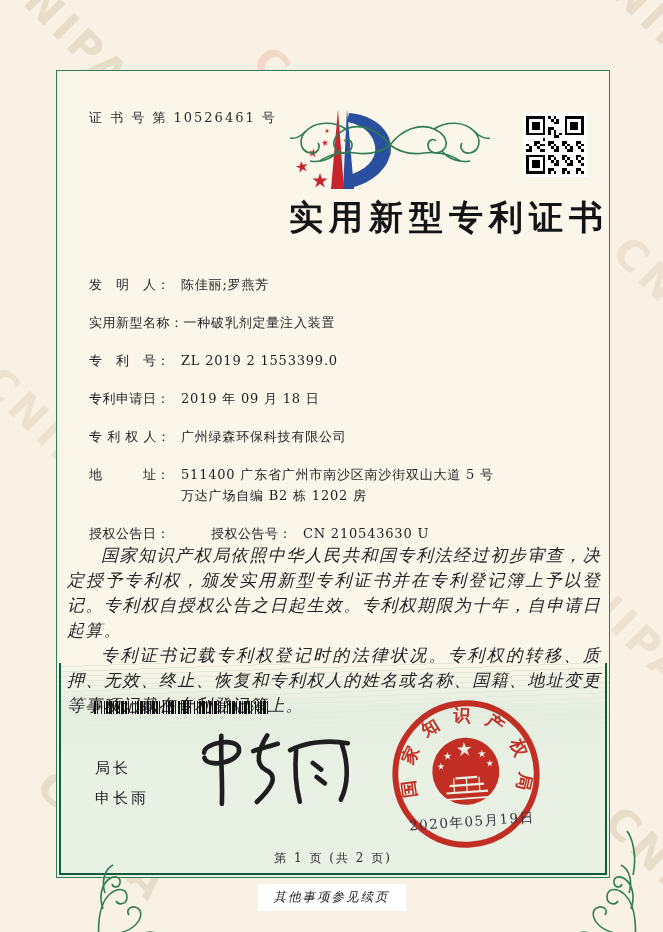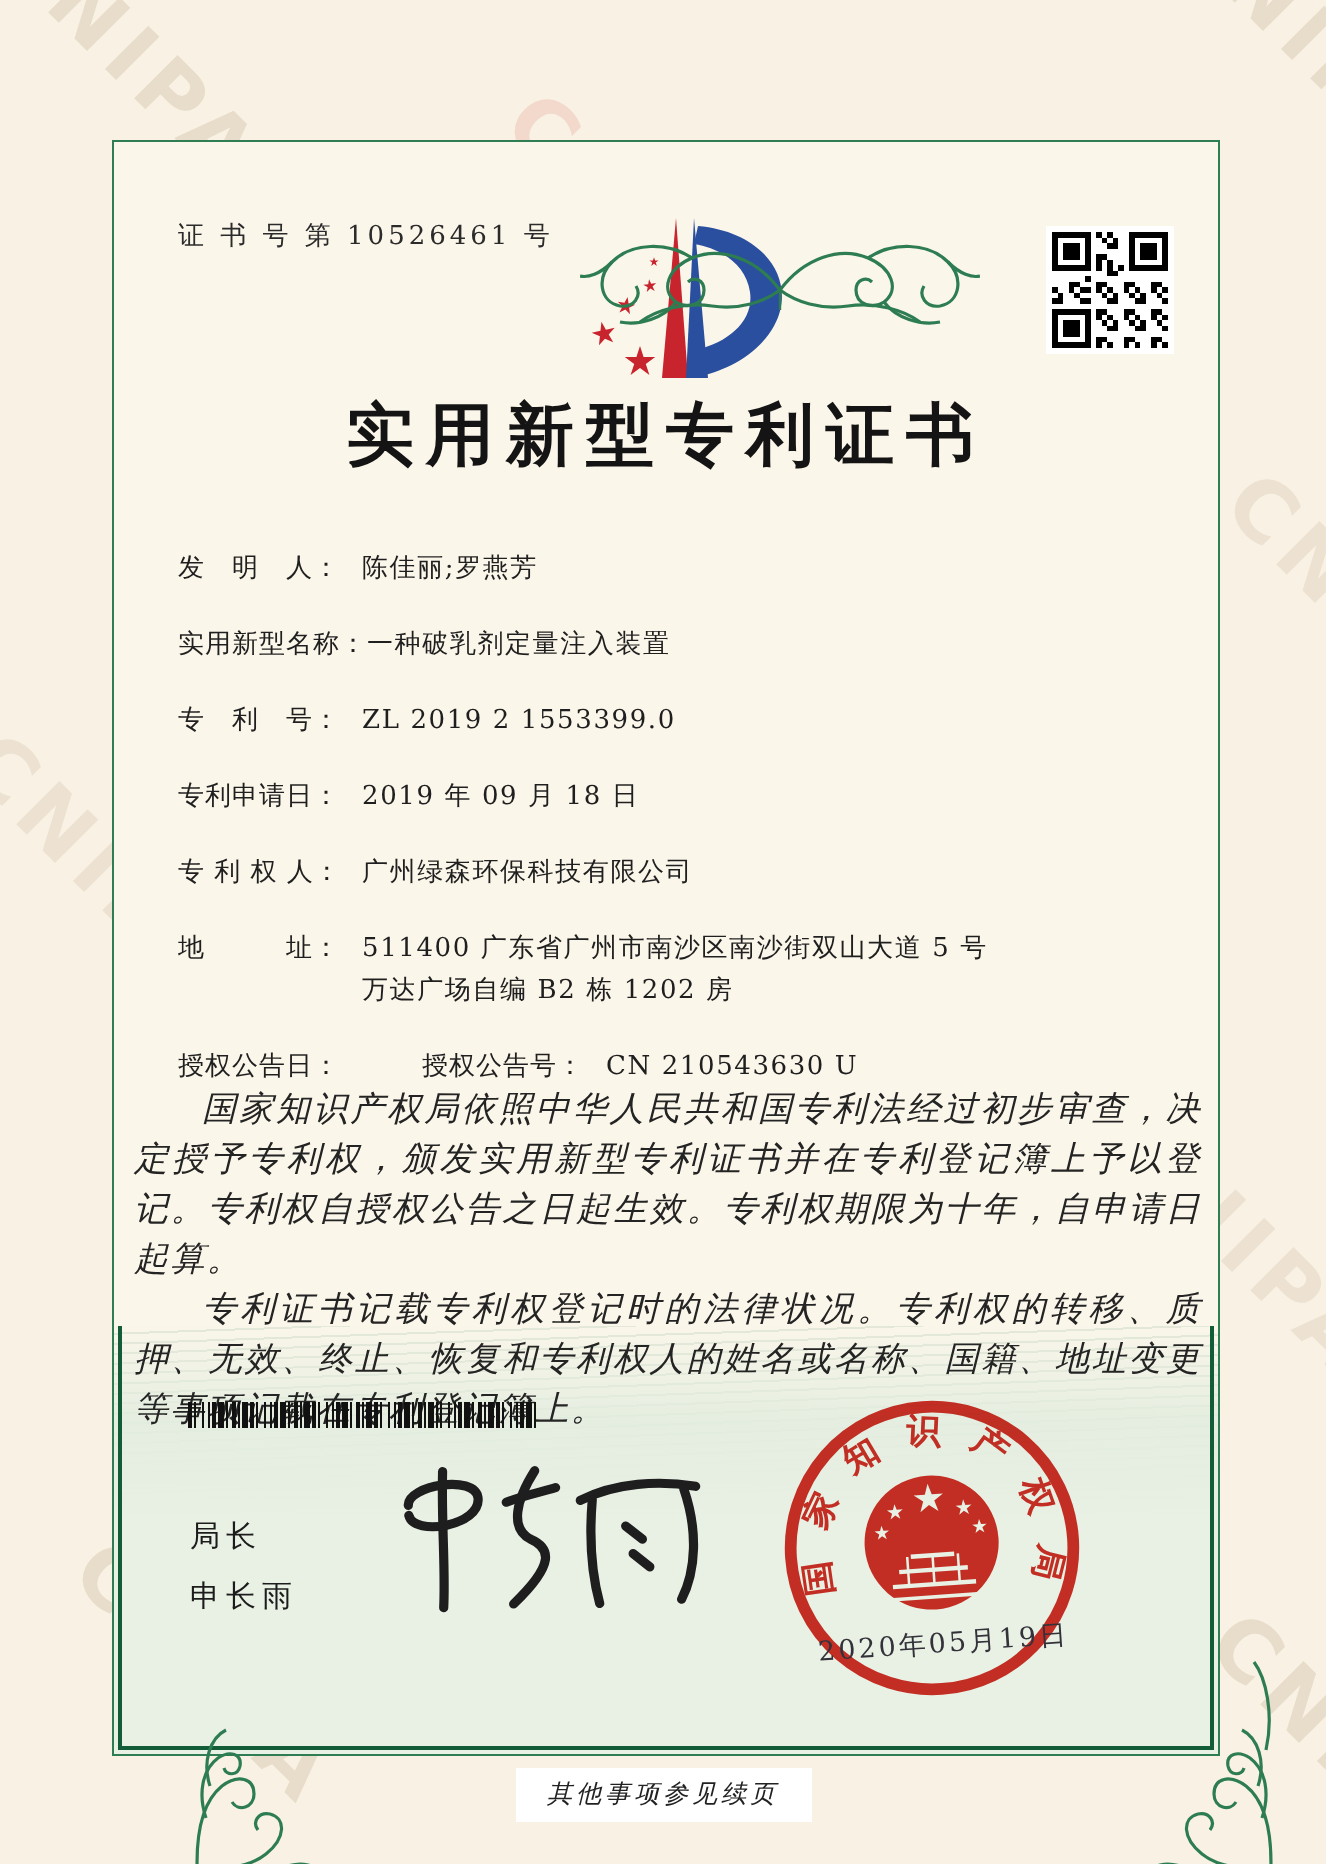--- a/index.html
+++ b/index.html
@@ -39,21 +39,21 @@
   }
   
   .cert-no{
     position:absolute;left:32px;top:38px;z-index:3;
     font-size:13px;letter-spacing:2px;color:#2b2b2b;
   }
   .logo{position:absolute;left:226px;top:30px;z-index:3;}
   .qr{position:absolute;left:466px;top:42px;width:58px;height:58px;background:#fff;
       padding:3px;z-index:3;}
   .title{
-    position:absolute;left:0;top:124px;width:100%;text-align:center;z-index:3;
+    position:absolute;left:0;top:124px;width:100%;text-align:right;z-index:3;
     font-size:34px;font-weight:bold;letter-spacing:6px;color:#141414;
   }
   
   .fields{position:absolute;left:32px;top:203px;width:496px;z-index:3;font-size:13px;}
   .frow{display:flex;align-items:flex-start;margin-bottom:17px;line-height:21px;}
   .flabel{flex:0 0 92px;letter-spacing:.5px;color:#1f1f1f;white-space:nowrap;}
   .fvalue{letter-spacing:.8px;color:#1f1f1f;}
   .fvalue.addr{max-width:318px;}
   .grant-pair{display:flex;}
   .grant-pair .flabel{flex:0 0 92px;}
@@ -422,20 +422,21 @@
         <path d="M73,89 H97" stroke-width="2.4"></path>
         <path d="M66,97 H104" stroke-width="2.4"></path>
         <path d="M62,105 H108" stroke-width="2.4"></path>
         <path d="M71,89 V105 M85,89 V105 M99,89 V105" stroke-width="1.4"></path>
         <path d="M58,112 H112" stroke-width="2"></path>
       </g>
     </g>
   </svg>
   <div class="seal-date">2020年05月19日</div>
 
+  <div class="page-info">第 1 页 (共 2 页)</div>
 
   <svg class="orn-top" width="200" height="56" viewBox="0 0 200 56">
     <g fill="none" stroke="#2e7d52" stroke-width="1.6">
       <g>
         <path d="M100,34 C88,18 70,12 56,18 C44,23 40,34 48,40 C54,44 62,41 62,34 C62,29 57,27 54,30"></path>
         <path d="M56,18 C44,10 26,10 16,20 C8,28 10,40 20,42 C27,43 31,37 28,32"></path>
         <path d="M100,34 C92,40 80,44 66,42 C52,40 38,44 30,50"></path>
         <path d="M48,40 C42,48 30,52 20,50"></path>
         <path d="M16,20 C10,26 4,28 0,27"></path>
       </g>

